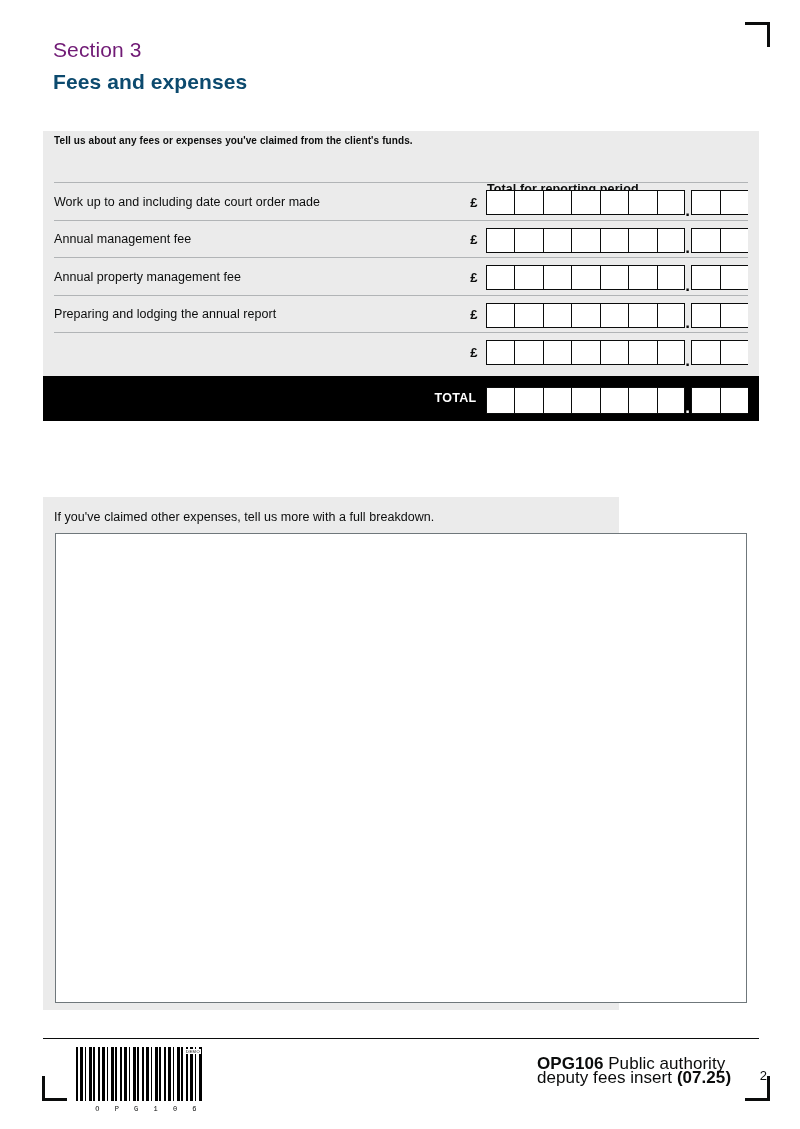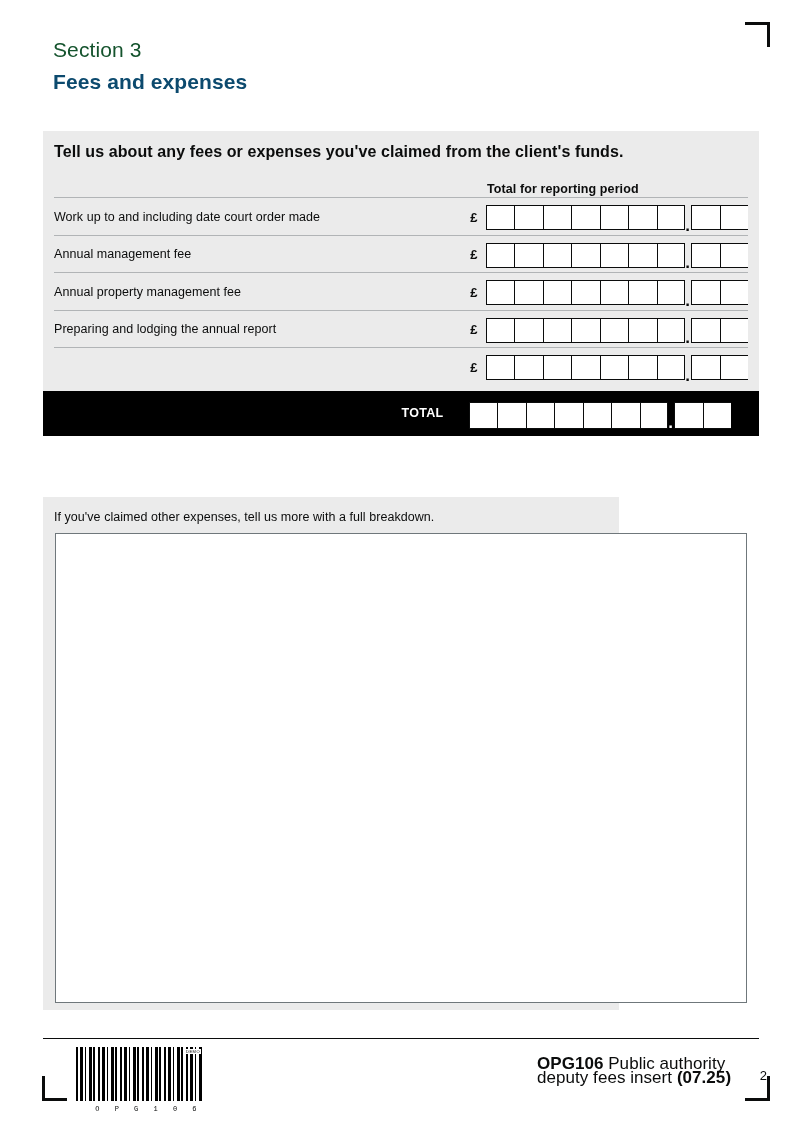--- a/index.html
+++ b/index.html
@@ -48,21 +48,21 @@
     width: 800px;
     height: 1129px;
   }
   .section-label {
     position: absolute;
     left: 53px;
     top: 38px;
     font-size: 21px;
     font-weight: 400;
     letter-spacing: 0.1px;
-    color: #14532d;
+    color: #701a75;
   }
   .section-title {
     position: absolute;
     left: 53px;
     top: 70px;
     font-size: 21px;
     font-weight: 700;
     letter-spacing: 0.1px;
     color: #0c4a6e;
   }
@@ -70,23 +70,23 @@
   
   .fees-panel {
     position: absolute;
     left: 43px;
     top: 131px;
     width: 716px;
     background: #ebebeb;
     padding: 0;
   }
   .panel-intro {
-    font-size: 16px;
-    font-weight: 700;
-    padding: 12px 0 0 11px;
+    font-size: 10px;
+    font-weight: 700;
+    padding: 4px 0 0 11px;
     letter-spacing: 0.1px;
   }
   .col-head {
     position: absolute;
     left: 444px;
     top: 51px;
     font-size: 12.5px;
     font-weight: 700;
     letter-spacing: 0.1px;
   }
@@ -164,23 +164,22 @@
 
   
   .total-bar {
     position: relative;
     margin-top: 6px;
     background: #000000;
     height: 45px;
     display: flex;
     align-items: center;
     justify-content: flex-end;
-    padding-right: 28px;
+    padding-right: 11px;
     box-sizing: border-box;
-    gap: 16px;
   }
   .total-bar .total-label {
     color: #ffffff;
     font-size: 12.5px;
     font-weight: 700;
     letter-spacing: 0.3px;
     margin-right: 9px;
   }
   .total-bar .cell {
     height: 27px;

